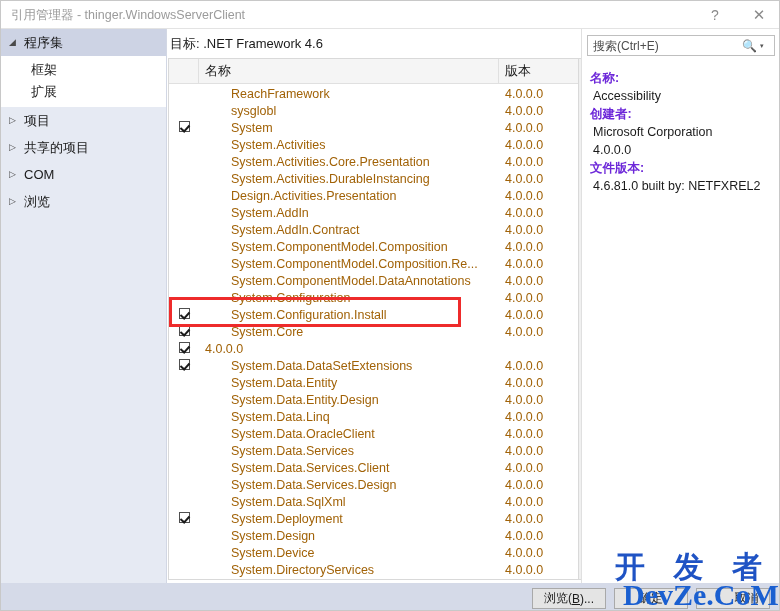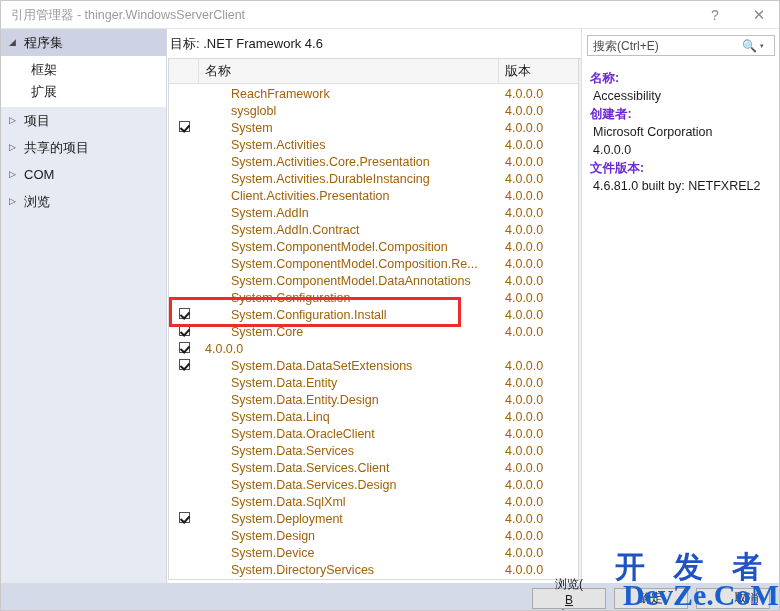--- a/index.html
+++ b/index.html
@@ -188,21 +188,21 @@
     background: #d5dae8;
   }
   .dlg-btn {
     position: absolute; top: 5px; height: 21px;
     background: #e4e4e4;
     border: 1px solid #a9a9a9;
     font-family: "Liberation Sans", "DejaVu Sans", sans-serif;
     font-size: 12px; color: #1b1b1b;
     display: flex; align-items: center; justify-content: center;
   }
-  #btn-browse { left: 531px; width: 74px; flex-direction: column; }
+  #btn-browse { left: 531px; width: 74px; }
   #btn-ok     { left: 613px; width: 74px; }
   #btn-cancel { left: 695px; width: 74px; padding-left: 27px; }
   .ul { text-decoration: underline; }
 
   
   #annot-rect {
     position: absolute; left: 168px; top: 296px;
     width: 292px; height: 30px;
     border: 3px solid #ee2b2b;
     pointer-events: none;
@@ -313,21 +313,21 @@
             <div class="cell-check">
               <span class="cbox" style="visibility: hidden;"></span>
             </div>
             <div class="cell-name">System.Activities.DurableInstancing</div>
             <div class="cell-ver">4.0.0.0</div>
           </div>
           <div class="row">
             <div class="cell-check">
               <span class="cbox" style="visibility: hidden;"></span>
             </div>
-            <div class="cell-name">Client.Activities.Presentation</div>
+            <div class="cell-name">Design.Activities.Presentation</div>
             <div class="cell-ver">4.0.0.0</div>
           </div>
           <div class="row">
             <div class="cell-check">
               <span class="cbox" style="visibility: hidden;"></span>
             </div>
             <div class="cell-name">System.AddIn</div>
             <div class="cell-ver">4.0.0.0</div>
           </div>
           <div class="row">

